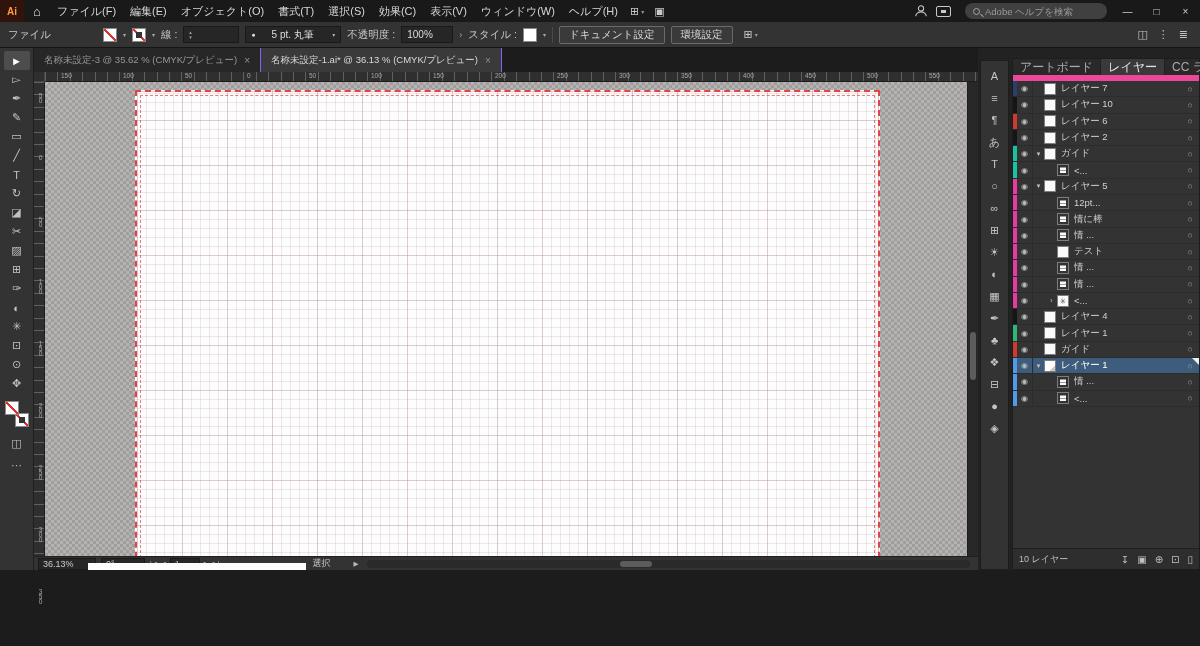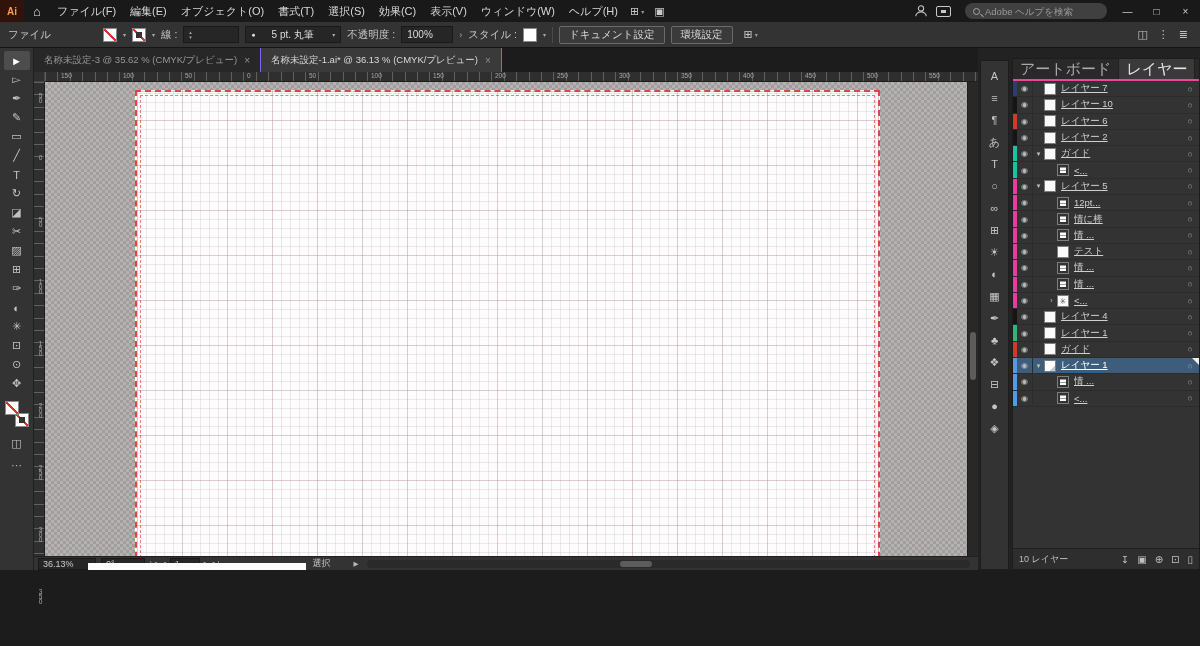--- a/index.html
+++ b/index.html
@@ -118,41 +118,41 @@
   .h-thumb { position:absolute; left:42%; top:1px; width:32px; height:6px; background:#5c5c5c; border-radius:3px; }
 
   
   .right-region { position:absolute; top:48px; right:0; width:222px; bottom:0; background:#222; }
   .panel-strip { position:absolute; left:2px; top:12px; width:29px; bottom:0; background:#333;
     border:1px solid #1d1d1d; display:flex; flex-direction:column; align-items:center; gap:9px;
     padding-top:9px; }
   .strip-icon { color:#c5c5c5; font-size:11px; height:13px; line-height:13px; background:none; border:none; font-family:inherit; }
   .layers-panel { position:absolute; left:34px; right:0; top:10px; bottom:0; background:#333;
     border:1px solid #1d1d1d; display:flex; flex-direction:column; }
-  .panel-tabs { height:22px; background:#292929; display:flex; align-items:stretch; font-size:15px;
-    color:#ababab; border-bottom:2px solid #ec4899; }
+  .panel-tabs { height:22px; background:#292929; display:flex; align-items:stretch; font-size:12px;
+    color:#ababab; border-bottom:6px solid #ec4899; }
   .panel-tabs-row { display:flex; align-items:stretch; flex:1; }
   .panel-tab { padding:0 7px; display:flex; align-items:center; white-space:nowrap; border-right:1px solid #202020; }
   .panel-tab.active { background:#3a3a3a; color:#e3e3e3; }
   .layers-list { flex:1; overflow:hidden; background:#333; }
   .layer-row { height:16.3px; display:flex; align-items:center; font-size:9.5px; color:#cfcfcf;
     position:relative; border-bottom:1px solid #2c2c2c; }
   .layer-row .bar { width:4px; align-self:stretch; flex:none; }
   .eye { width:16px; text-align:center; color:#b9b9b9; font-size:8px; border-right:1px solid #2c2c2c;
     align-self:stretch; display:flex; align-items:center; justify-content:center; background:none; border-top:none; border-left:none; border-bottom:none; font-family:inherit; flex:none; }
   .arrow { width:11px; font-size:7px; color:#c0c0c0; text-align:center; flex:none; }
   .layer-row.sub .arrow { margin-left:13px; }
   .thumb { width:12px; height:12px; background:#fafafa; border:1px solid #7d7d7d; margin-right:5px;
     position:relative; flex:none; }
   .t-lines .thumb { background-image:repeating-linear-gradient(180deg,#9a9a9a 0 1px,transparent 1px 3px);
     background-origin:content-box; background-clip:content-box; padding:2px; }
   .t-star .thumb::after { content:"✳"; position:absolute; inset:0; font-size:8px; color:#555;
     line-height:11px; text-align:center; }
   .t-fold .thumb { background:linear-gradient(135deg,#fff 72%,#c9c9c9 72%); }
-  .lname { flex:1; white-space:nowrap; overflow:hidden;text-decoration:underline; }
+  .lname { flex:1; white-space:nowrap; overflow:hidden; }
   .target { width:18px; text-align:center; color:#9c9c9c; font-size:8.5px; background:none; border:none; font-family:inherit; flex:none; }
   .layer-row.sel { background:#3e5d7c; color:#fff; }
   .layer-row.sel::after { content:""; position:absolute; right:0; top:0;
     border-left:7px solid transparent; border-top:7px solid #f0f0f0; }
   .layers-footer { height:21px; background:#2e2e2e; border-top:1px solid #1f1f1f; display:flex;
     align-items:center; font-size:9px; color:#bdbdbd; padding:0 6px; }
   .lf-count { white-space:nowrap; }
   .lf-spacer { flex:1; }
   .lf-icons { display:flex; gap:8px; }
   .lf-icon { color:#c0c0c0; font-size:10px; background:none; border:none; font-family:inherit; }

